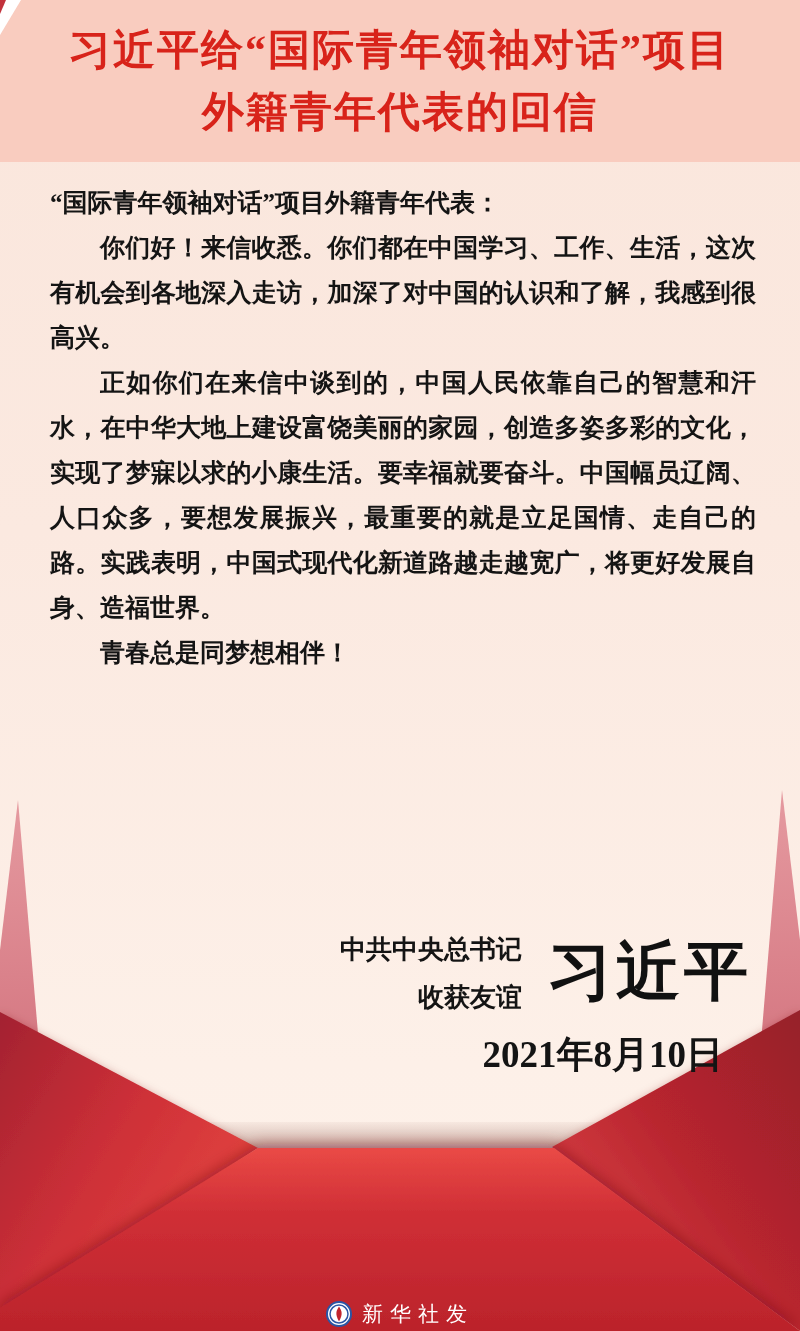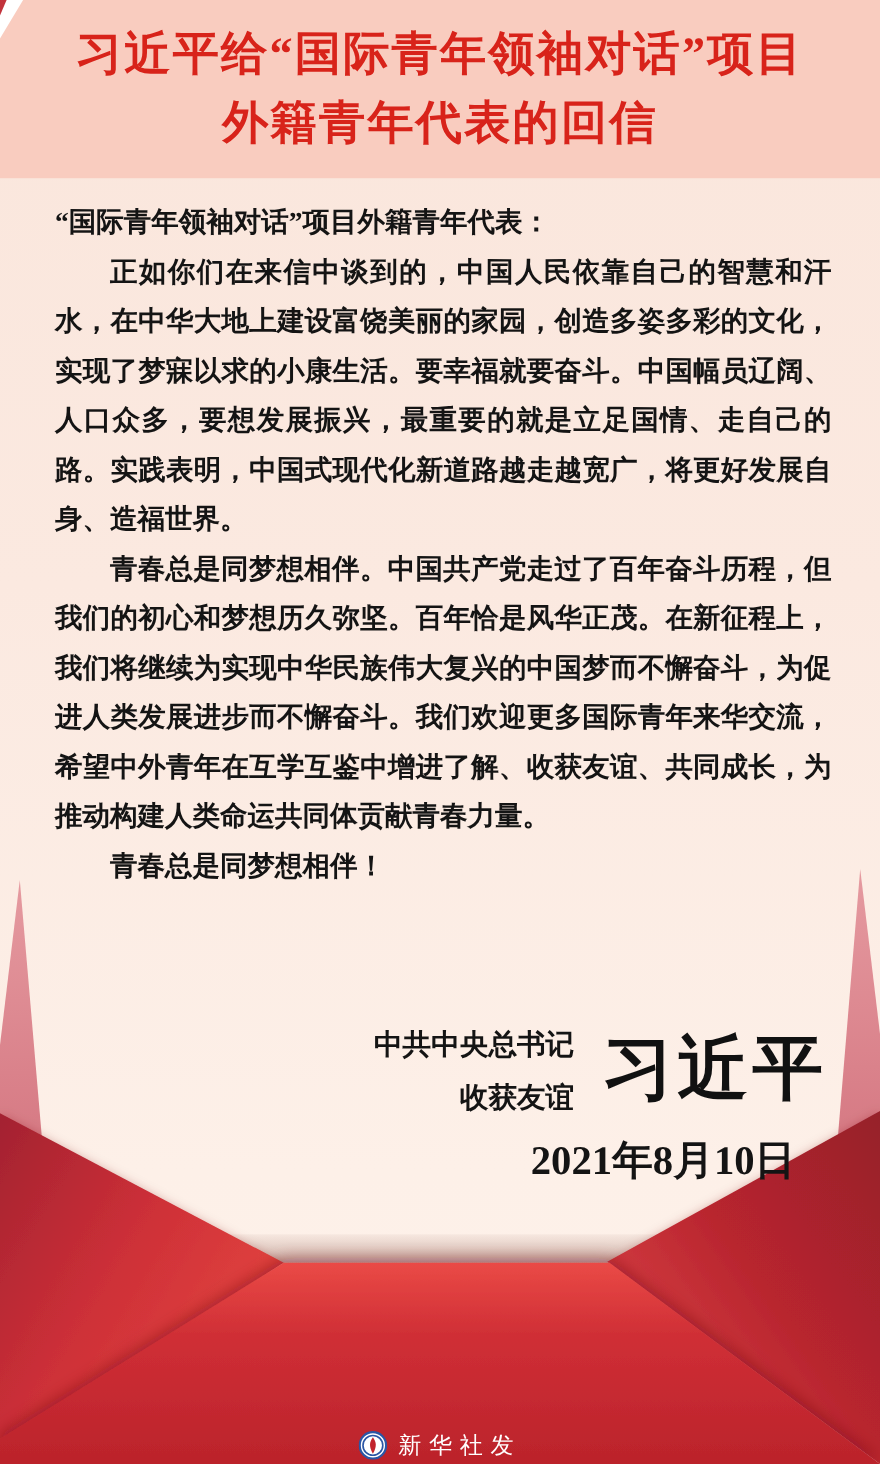--- a/index.html
+++ b/index.html
@@ -65,22 +65,22 @@
     <div class="title-line">外籍青年代表的回信</div>
   </div>
 
   <svg class="corner-notch" width="30" height="45">
     <polygon points="0,0 21,0 0,35" fill="#ffffff"></polygon>
     <polygon points="0,0 6,0 0,14" fill="#c2333c"></polygon>
   </svg>
 
   <div class="letter-body">
     <p class="salutation">“国际青年领袖对话”项目外籍青年代表：</p>
+    <p class="para">你们好！来信收悉。你们都在中国学习、工作、生活，这次有机会到各地深入走访，加深了对中国的认识和了解，我感到很高兴。</p>
     <p class="para">正如你们在来信中谈到的，中国人民依靠自己的智慧和汗水，在中华大地上建设富饶美丽的家园，创造多姿多彩的文化，实现了梦寐以求的小康生活。要幸福就要奋斗。中国幅员辽阔、人口众多，要想发展振兴，最重要的就是立足国情、走自己的路。实践表明，中国式现代化新道路越走越宽广，将更好发展自身、造福世界。</p>
-    <p class="para">青春总是同梦想相伴。中国共产党走过了百年奋斗历程，但我们的初心和梦想历久弥坚。百年恰是风华正茂。在新征程上，我们将继续为实现中华民族伟大复兴的中国梦而不懈奋斗，为促进人类发展进步而不懈奋斗。我们欢迎更多国际青年来华交流，希望中外青年在互学互鉴中增进了解、收获友谊、共同成长，为推动构建人类命运共同体贡献青春力量。</p>
     <p class="para">青春总是同梦想相伴！</p>
   </div>
 
   <div class="sig-titles">
     <div>中共中央总书记</div>
     <div>收获友谊</div>
   </div>
   <div class="sig-name">习近平</div>
   <div class="sig-date">2021年8月10日</div>
 

